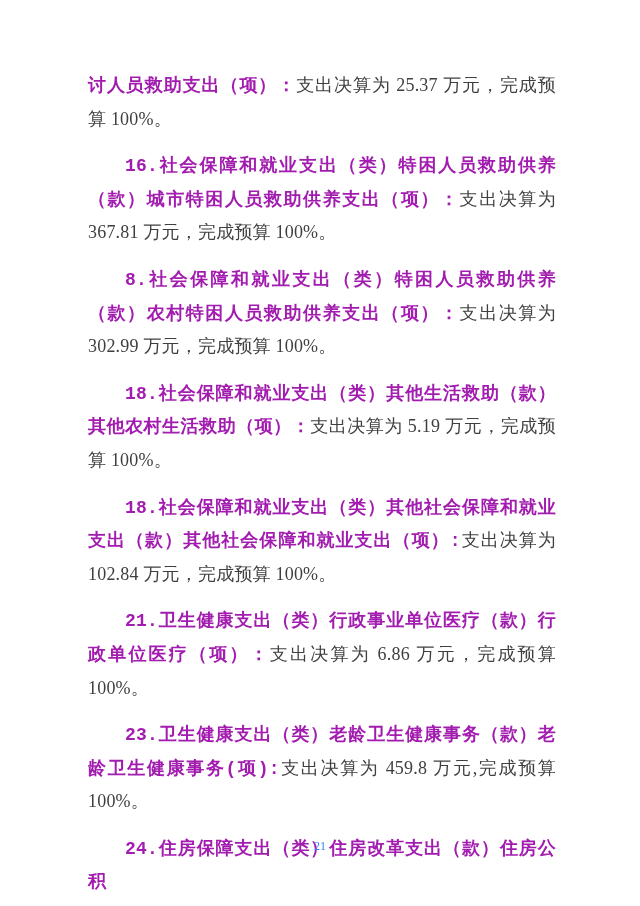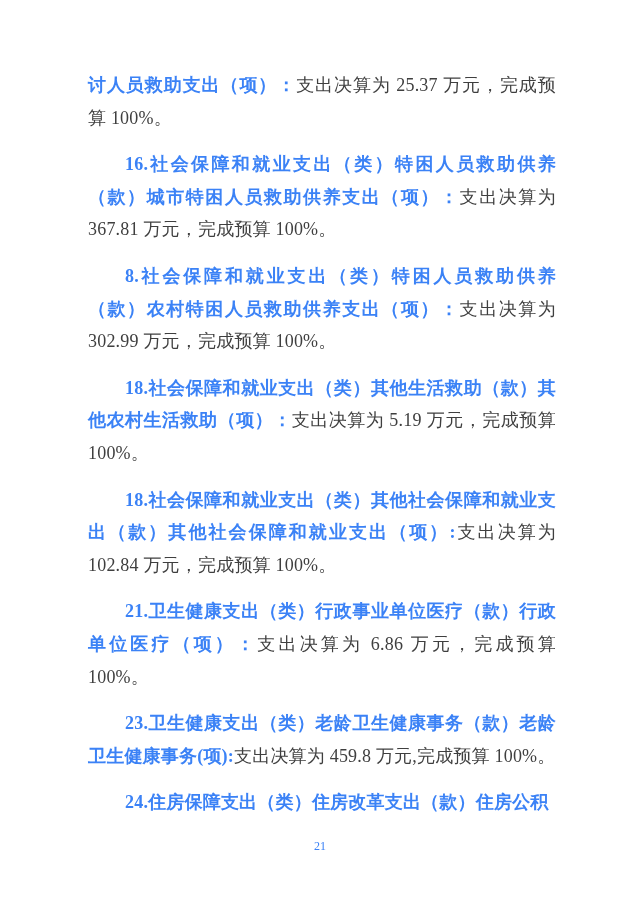--- a/index.html
+++ b/index.html
@@ -33,21 +33,22 @@
     text-align: justify;
     letter-spacing: 0.2px;
     color: #3d3d3d;
   }
   p.para.indent {
     text-indent: 37px;
     margin-top: 14px;
   }
   .seg-bold {
     font-weight: bold;
-    color: #3b82f6;
+    color: #a21caf;
+    font-family: Liberation Mono, monospace;
   }
   .seg-normal {
     font-weight: normal;
     color: #3f3f3f;
   }
   .footer {
     position: absolute;
     left: 0;
     top: 836px;
     width: 100%;

